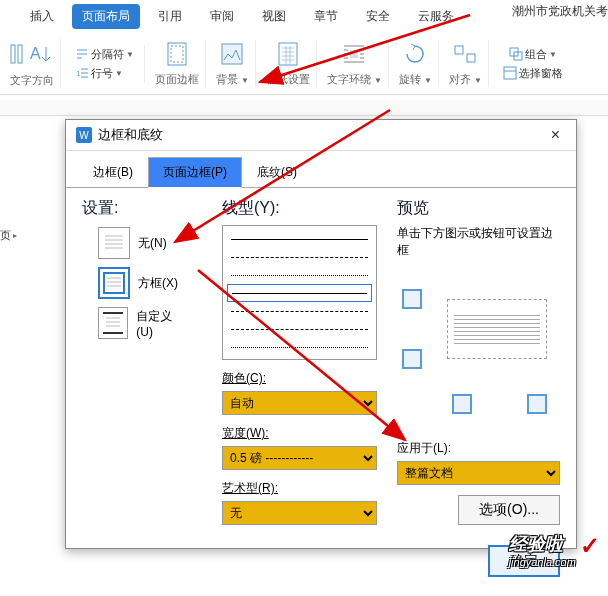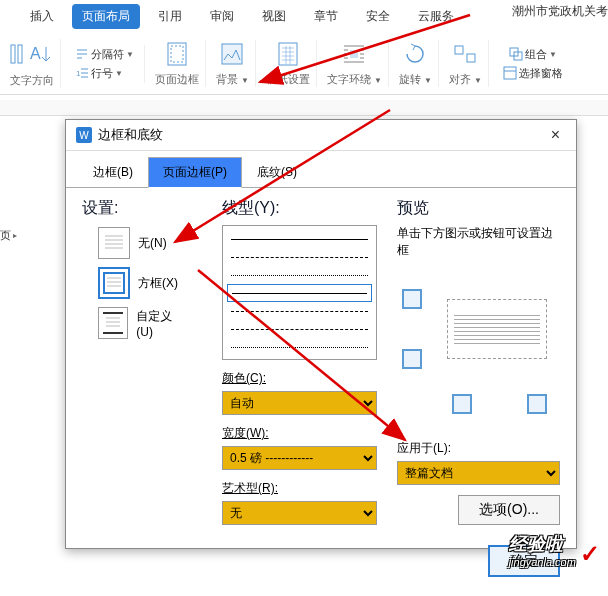--- a/index.html
+++ b/index.html
@@ -59,21 +59,21 @@
     .preview-textline { height: 1px; background: #aaa; }
     
     .apply-group { margin-top: 21px; }
     
     .dialog-footer { display: flex; justify-content: flex-end; gap: 8px; padding: 10px 16px; }
     .btn { padding: 5px 20px; font-size: 14px; border: 1px solid #999; background: #f5f5f5; cursor: pointer; }
     .btn.highlighted { border: 2px solid #2b7cd3; background: #eaf3fb; }
     
     .arrow-svg { position: absolute; pointer-events: none; z-index: 10; }
     
-    .watermark { position: absolute; right: 8px; bottom: 28px; z-index: 20; display: flex; align-items: flex-end; gap: 4px; }
+    .watermark { position: absolute; right: 8px; bottom: 28px; z-index: 20; display: flex; align-items: flex-start; gap: 4px; }
     .watermark-text { color: #fff; font-size: 18px; font-weight: bold; font-style: italic; text-shadow: -1px -1px 0 #000, 1px -1px 0 #000, -1px 1px 0 #000, 1px 1px 0 #000; }
     .watermark-sub { color: #fff; font-size: 11px; font-style: italic; text-shadow: -1px -1px 0 #000, 1px -1px 0 #000, -1px 1px 0 #000, 1px 1px 0 #000; }
     .watermark-check { color: #d00; font-size: 24px; font-weight: bold; }
     
     .sidebar-fragment { position: absolute; left: 0; top: 228px; font-size: 11px; color: #333; display: flex; align-items: center; }
     .ruler-area { position: absolute; left: 0; top: 100px; right: 0; height: 16px; background: #f9f9f9; border-bottom: 1px solid #ddd; }
     .clip-text { position: absolute; right: 0; top: 3px; font-size: 12px; color: #333; white-space: nowrap; }
   </style>
 </head>
 <body>

